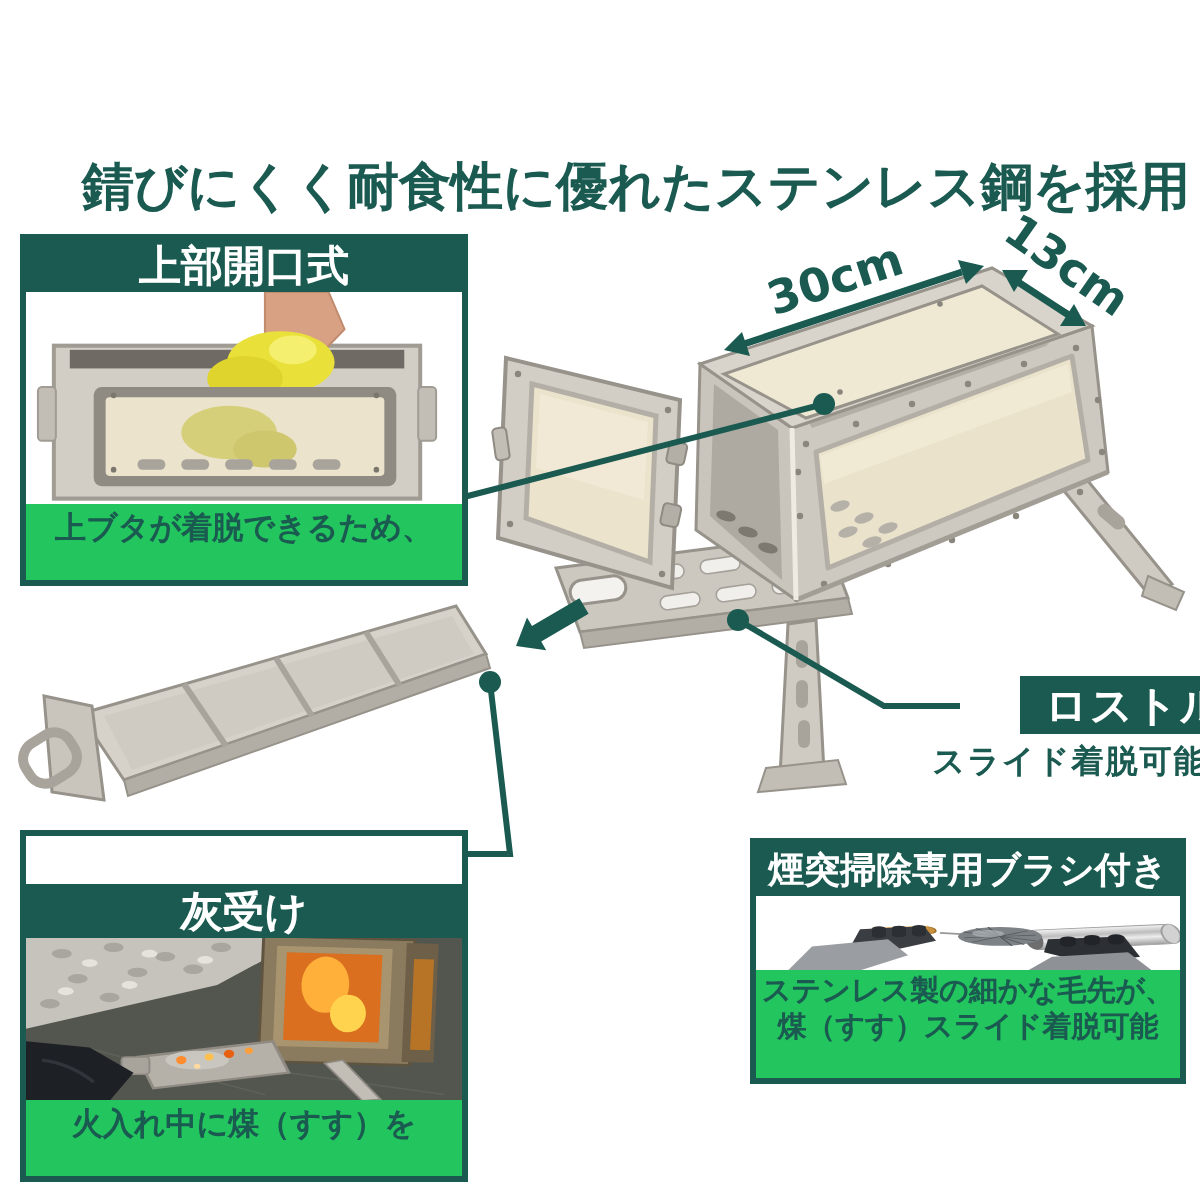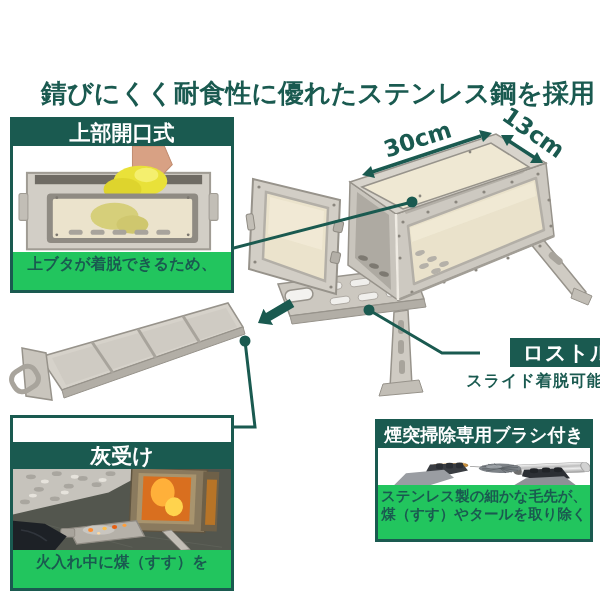--- a/index.html
+++ b/index.html
@@ -337,20 +337,20 @@
           <polygon points="146,60 184,56 192,84 168,94 144,78" fill="#2c2f34"></polygon>
           <rect x="152" y="56" width="8" height="14" rx="4" fill="#212428"></rect>
           <rect x="164" y="54" width="8" height="14" rx="4" fill="#212428"></rect>
           <rect x="176" y="53" width="8" height="14" rx="4" fill="#212428"></rect>
           <polygon points="148,84 186,78 198,103 136,103" fill="#8e9196"></polygon>
         </g>
       </svg>
     </div>
     <div class="cap">
       <div>ステンレス製の細かな毛先が、</div>
-      <div>煤（すす）やタールを取り除く</div>
+      <div>煤（すす）スライド着脱可能</div>
     </div>
   </section>
 
   <div class="rostle-label">ロストル</div>
   <div class="rostle-note">スライド着脱可能</div>
 
 </div>
 
 </body></html>

